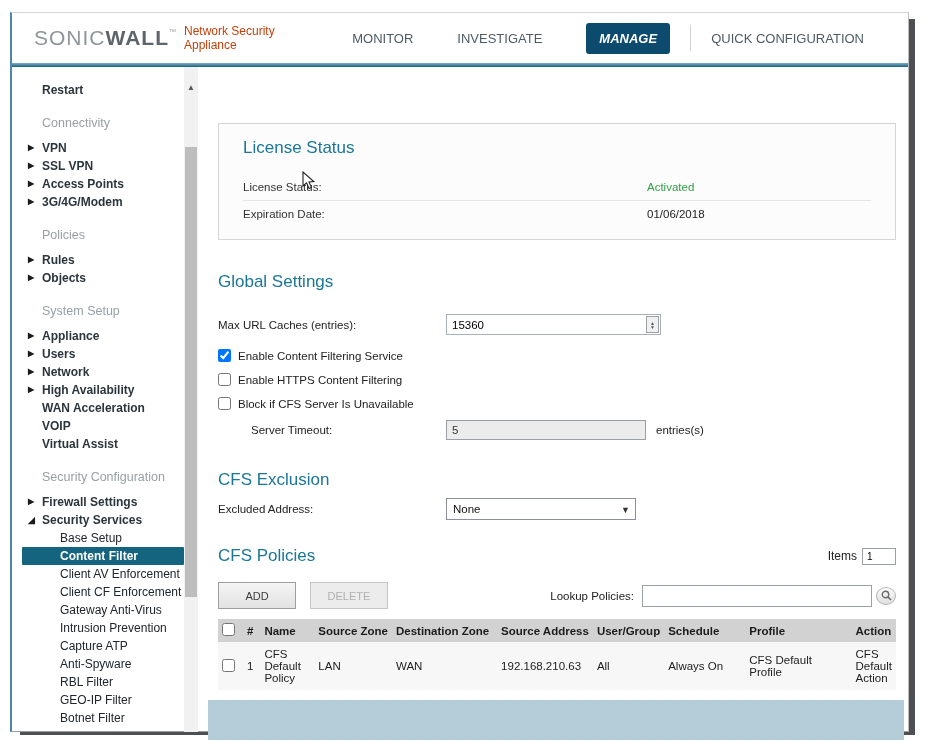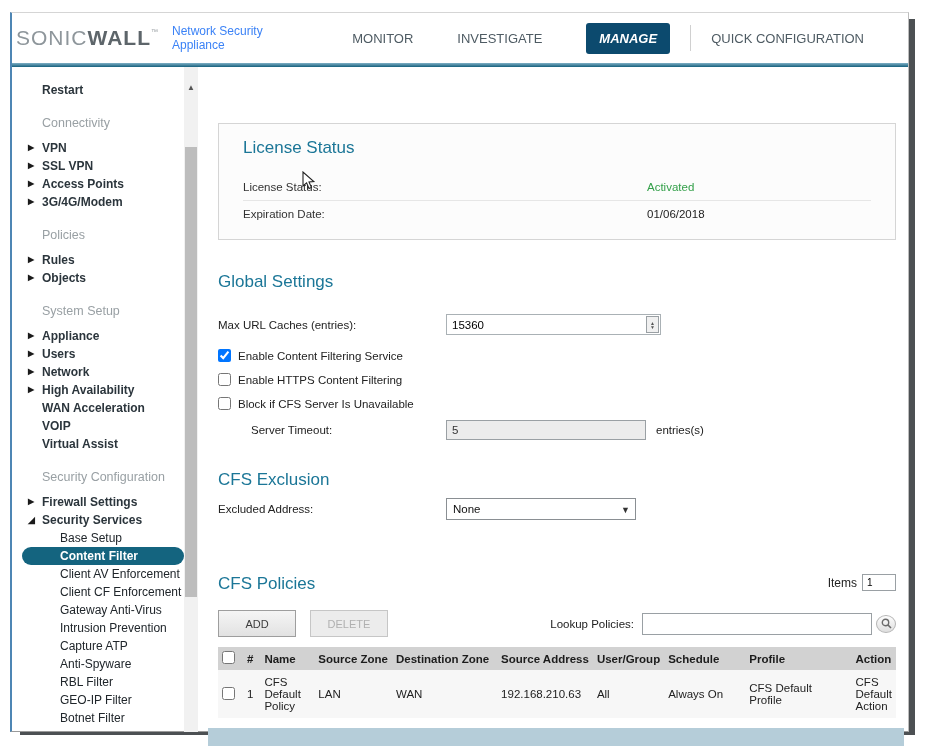--- a/index.html
+++ b/index.html
@@ -6,45 +6,45 @@
   html,body { width:930px; height:746px; background:#fff; font-family:"Liberation Sans", sans-serif; overflow:hidden; }
 
   .window {
     position:absolute; left:10px; top:12px; width:899px; height:720px;
     background:#fff; border-top:1px solid #d5d5d5; border-right:1px solid #bdbdbd;
     border-left:2px solid #4e86b4; border-bottom:1px solid #9a9a9a;
     box-shadow: 8px 5px 0 -2px #4c5053;
   }
 
   
-  .hdr { height:50px; display:flex; align-items:center; padding-left:4px; background:#fff; }
+  .hdr { height:50px; display:flex; align-items:center; padding-left:22px; background:#fff; }
   .hdr-underline { height:4px; background:linear-gradient(#7fb0c6,#15607d); }
   .logo { display:flex; align-items:flex-start; position:relative; }
   .logo-sonic { font-size:21px; letter-spacing:1px; color:#8e969b; font-weight:400; }
   .logo-wall  { font-size:21px; letter-spacing:1px; color:#5d656a; font-weight:bold; position:relative; }
   .logo-tm { font-size:7px; color:#9aa0a4; margin-top:2px; }
-  .product { font-size:12px; color:#3b82f6; margin-left:14px; }
+  .product { font-size:12px; color:#c2410c; margin-left:8px; }
   .tabs { display:flex; align-items:center; margin-left:42px; }
   .tab { font-size:13px; color:#4e5b63; margin-right:44px; cursor:pointer; white-space:nowrap; }
   .tab.active { background:#0c4a6e; color:#fff; padding:8px 13px; border-radius:3px; margin-right:0; font-weight:bold;font-style:italic; }
   .tab-divider { width:1px; height:26px; background:#d0d0d0; margin:0 20px; }
 
   
   .body-row { display:flex; height:665px; }
   .sidebar { width:186px; position:relative; padding-top:12px; flex:none; }
   .content { flex:1; padding:0 12px 0 20px; position:relative; }
 
   
   .sb-item { position:relative; height:18px; line-height:18px; font-weight:bold; color:#2b353c; font-size:12px; padding-left:30px; cursor:pointer; white-space:nowrap; }
   .sb-item .arrow { position:absolute; left:16px; top:0; font-size:8px; color:#1a1a1a; }
   .arrow.c::before { content:"\25B6"; }
   .arrow.e::before { content:"\25E2"; font-size:9px; }
   .sb-section { color:#99a0a4; font-size:12.5px; margin:17px 0 9px 30px; }
   .sb-child { height:18px; line-height:18px; font-size:12px; color:#20262b; padding-left:48px; cursor:pointer; white-space:nowrap; }
-  .sb-child.selected { background:#14647f; color:#fff; border-radius:9px; margin:0 14px 0 10px; padding-left:38px; font-weight:bold; }
+  .sb-child.selected { background:#14647f; color:#fff; border-radius:1px; margin:0 14px 0 10px; padding-left:38px; font-weight:bold; }
   .sb-scroll { position:absolute; right:0; top:0; bottom:0; width:14px; background:#f1f1f1; }
   .sb-scroll-up { position:absolute; top:14px; left:0; width:14px; height:14px; font-size:8px; color:#555; text-align:center; line-height:14px; cursor:pointer; }
   .sb-thumb { position:absolute; top:80px; left:1px; width:12px; height:450px; background:#bdbdbd; cursor:pointer; }
 
   
   .section-title { color:#1b7697; font-size:17px; font-weight:400; }
   .panel { margin-top:56px; border:1px solid #d5d5d5; background:#fcfcfc; padding:14px 24px 12px; }
   .lic-rows { margin-top:16px; }
   .lic-row { display:flex; align-items:center; padding:7px 0; font-size:11.5px; color:#333; }
   .lic-row + .lic-row { border-top:1px solid #e6e6e6; }
@@ -59,21 +59,21 @@
   .cb-row input { margin-right:7px; width:13px; height:13px; }
   .indent { margin-left:33px; width:195px; }
   .num-wrap { position:relative; width:215px; }
   .num-input { width:215px; height:21px; border:1px solid #aab1b5; font-size:11.5px; padding:2px 18px 2px 5px; font-family:"Liberation Sans",sans-serif; }
   .spinner { position:absolute; right:2px; top:2px; width:13px; height:17px; border:1px solid #9aa0a4; background:#f0f0f0; display:flex; flex-direction:column; align-items:center; justify-content:center; font-size:5px; color:#555; line-height:4px; cursor:pointer; }
   .dis-input { width:200px; height:20px; border:1px solid #9aa0a4; background:#ececec; font-size:11.5px; padding:2px 5px; color:#333; font-family:"Liberation Sans",sans-serif; }
   .suffix { margin-left:10px; }
   .select { width:190px; height:22px; border:1px solid #8a8f93; background:#fff; position:relative; font-size:11.5px; color:#111; line-height:20px; padding:0 18px 0 6px; cursor:pointer; }
   .select .sel-arrow { position:absolute; right:5px; top:0; font-size:9px; color:#333; line-height:22px; }
 
-  .cfspol-head { display:flex; align-items:flex-start; justify-content:space-between; margin-top:54px;gap:19px; }
+  .cfspol-head { display:flex; align-items:center; justify-content:space-between; margin-top:26px;gap:19px; }
   .items-box { display:flex; align-items:center; font-size:12px; color:#222; }
   .items-input { width:34px; height:17px; border:1px solid #9aa0a4; font-size:10px; padding:1px 4px; margin-left:5px; font-family:"Liberation Sans",sans-serif; }
   .btn-row { display:flex; align-items:center; margin-top:16px; }
   .btn { height:27px; width:78px; border:1px solid #9e9e9e; background:linear-gradient(#f5f5f5,#e2e2e2); font-size:11px; color:#3c3c3c; cursor:pointer; font-family:"Liberation Sans",sans-serif; }
   .btn.disabled { color:#b0b0b0; border-color:#c6c6c6; background:#ececec; cursor:default; }
   .btn + .btn { margin-left:14px; }
   .lookup { margin-left:auto; display:flex; align-items:center; font-size:11.5px; color:#222; }
   .lookup-input { width:230px; height:22px; border:1px solid #9aa0a4; margin-left:8px; padding:2px 5px; font-size:11.5px; font-family:"Liberation Sans",sans-serif; }
   .mag-btn { width:20px; height:18px; border:1px solid #b5b5b5; border-radius:50%; background:linear-gradient(#fdfdfd,#dedede); margin-left:4px; display:flex; align-items:center; justify-content:center; cursor:pointer; }
 

